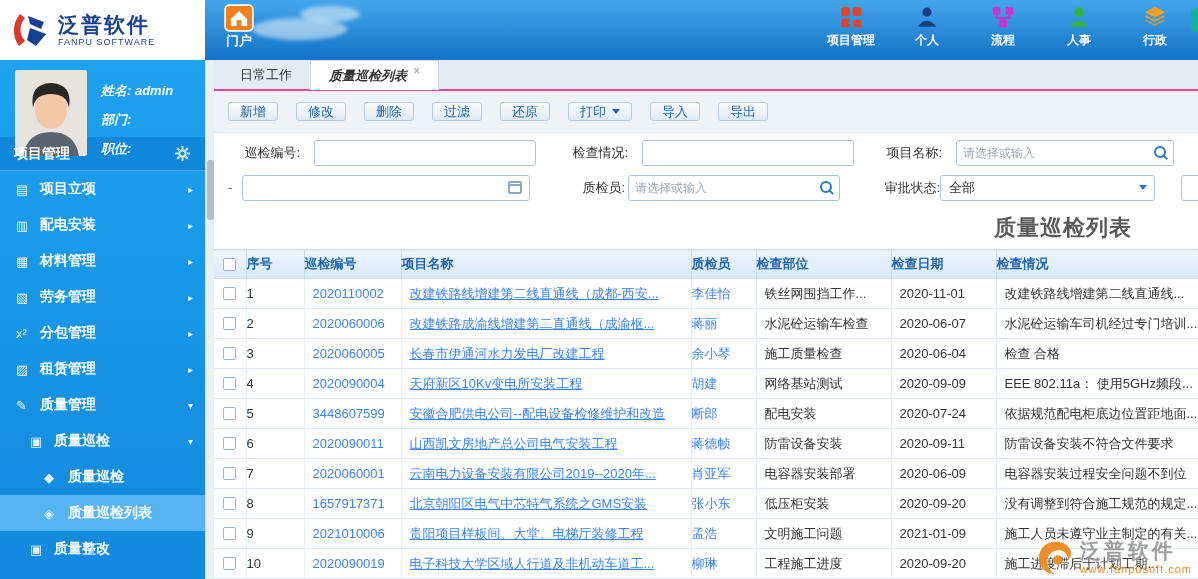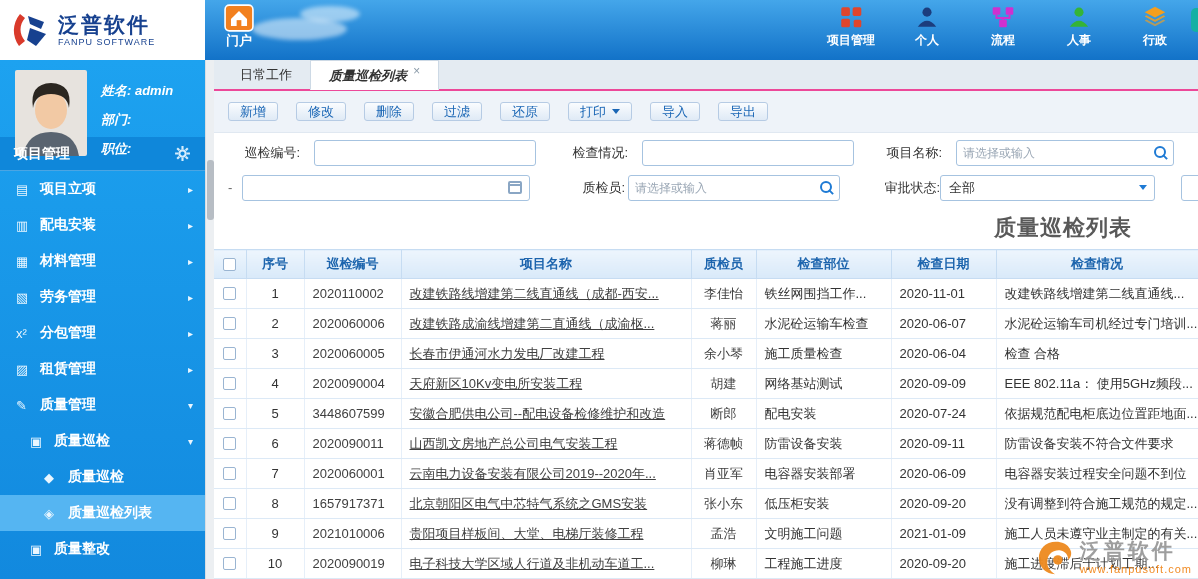--- a/index.html
+++ b/index.html
@@ -77,22 +77,22 @@
   .sel-arrow .caret { border-top-color:#1e7ad4; }
 
   .title-row { height:44px; position:relative; }
   .list-title { position:absolute; right:66px; top:8px; font-size:22px; font-weight:bold; color:#595959; letter-spacing:1px; }
 
   table.grid { width:984px; border-collapse:collapse; table-layout:fixed; }
   .grid th { height:29px; background:linear-gradient(180deg,#edf5fd,#d8e9f9); border-top:1px solid #c6dcf2;
              border-bottom:1px solid #c6dcf2; border-right:1px solid #c6dcf2; font-size:13px; color:#1c64ad; font-weight:bold; }
   .grid td { height:30px; border-bottom:1px solid #dce9f6; border-right:1px solid #e6eff9; font-size:13px; color:#333;
              padding:0 8px; white-space:nowrap; overflow:hidden; }
-  .grid td.center, .grid th.center { text-align:center; padding:0; }
-  .grid a.link { color:#404040; text-decoration:none; cursor:pointer; }
+  .grid td.center, .grid th.center { text-align:left; padding:0; }
+  .grid a.link { color:#3b82f6; text-decoration:none; cursor:pointer; }
   .grid a.plink { text-decoration:underline; }
   .cb { width:13px; height:13px; border:1px solid #9ab5d2; border-radius:2px; background:#fff; margin:0 auto; cursor:pointer; }
 
   .wm { position:absolute; right:6px; bottom:2px; display:flex; align-items:flex-start; gap:6px; opacity:.95; }
   .wm-ico { width:38px; height:38px; }
   .wm-title { font-size:21px; font-weight:bold; color:#999; letter-spacing:3px; line-height:24px; }
   .wm-url { font-size:11px; color:#f08519; letter-spacing:1px; }
 </style>
 </head>
 <body>

